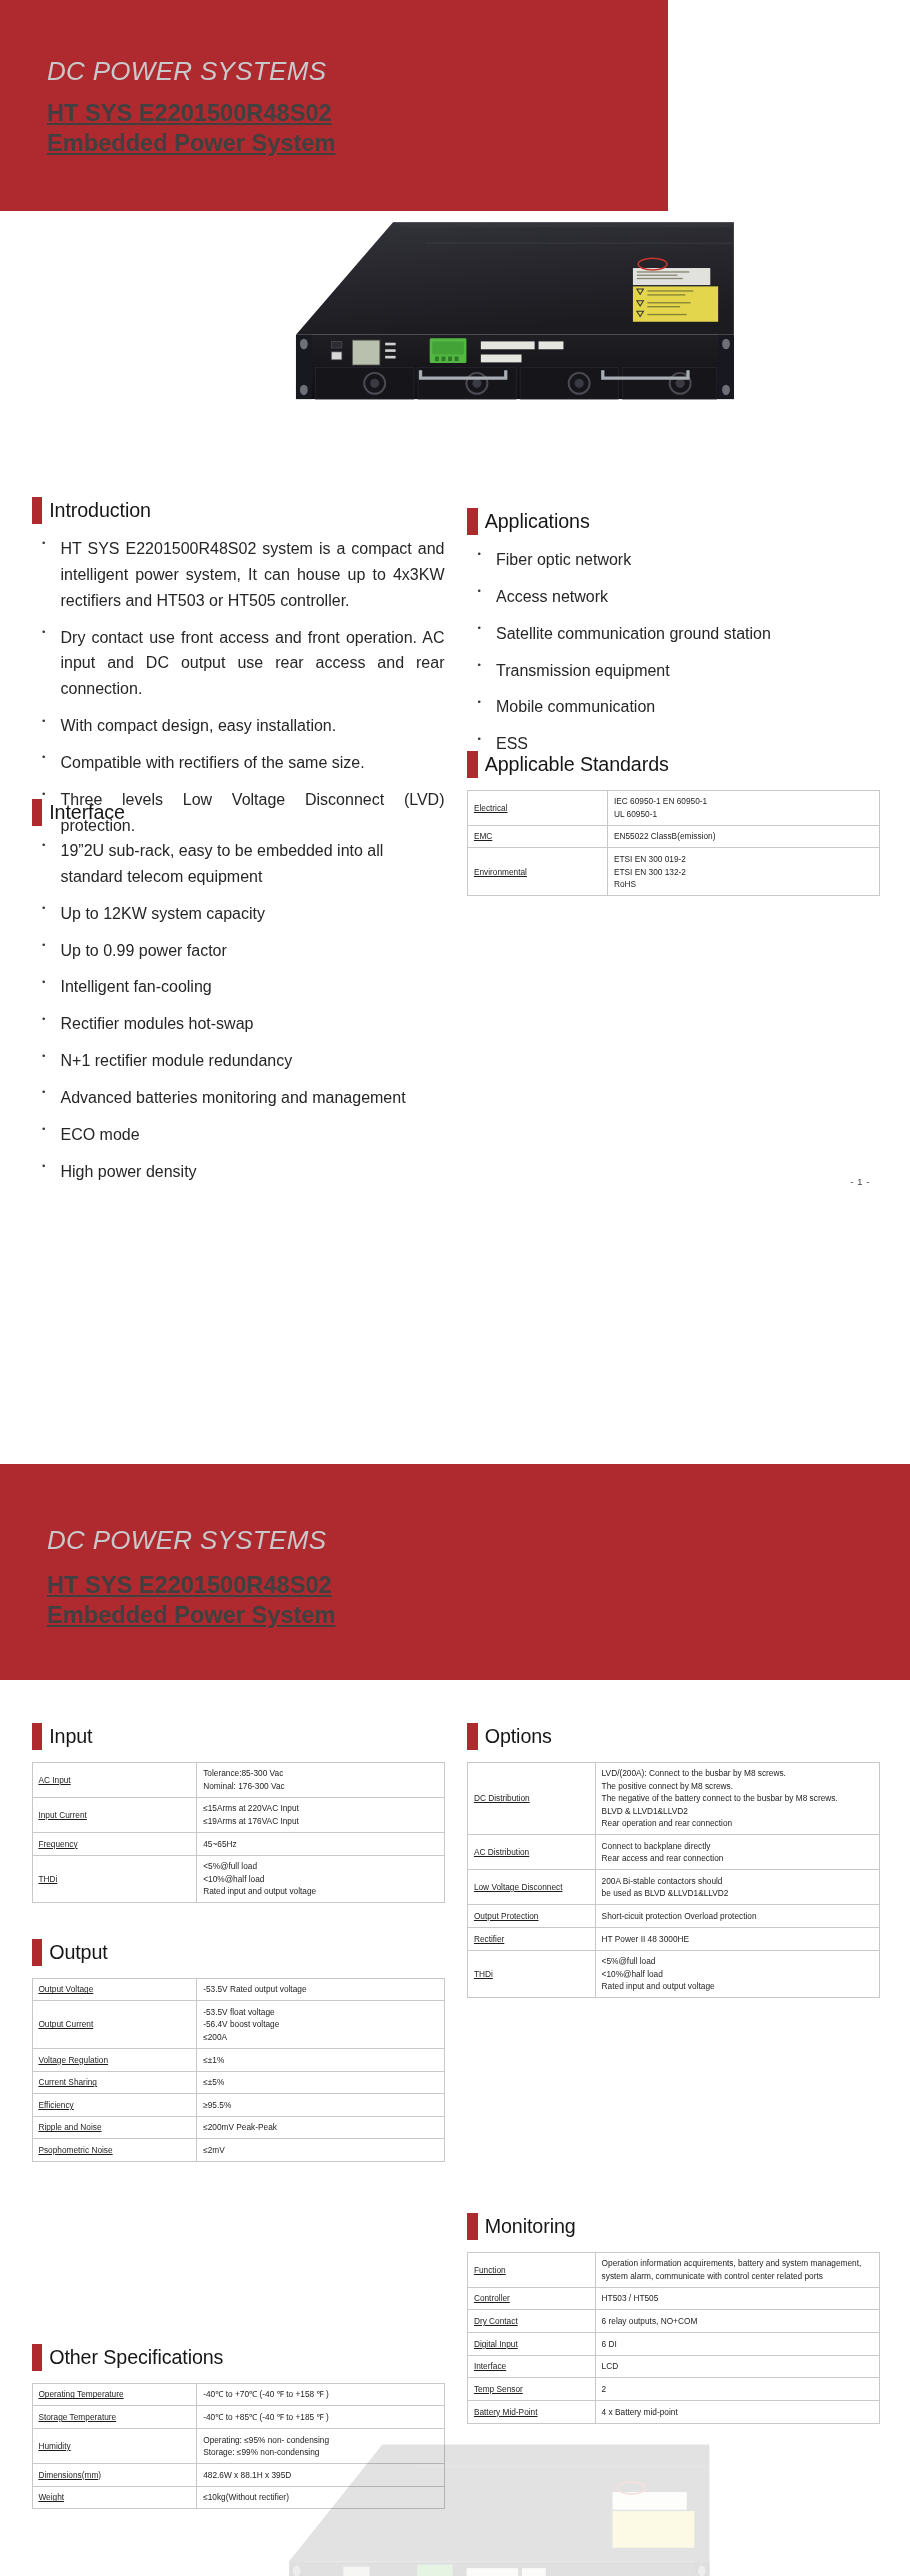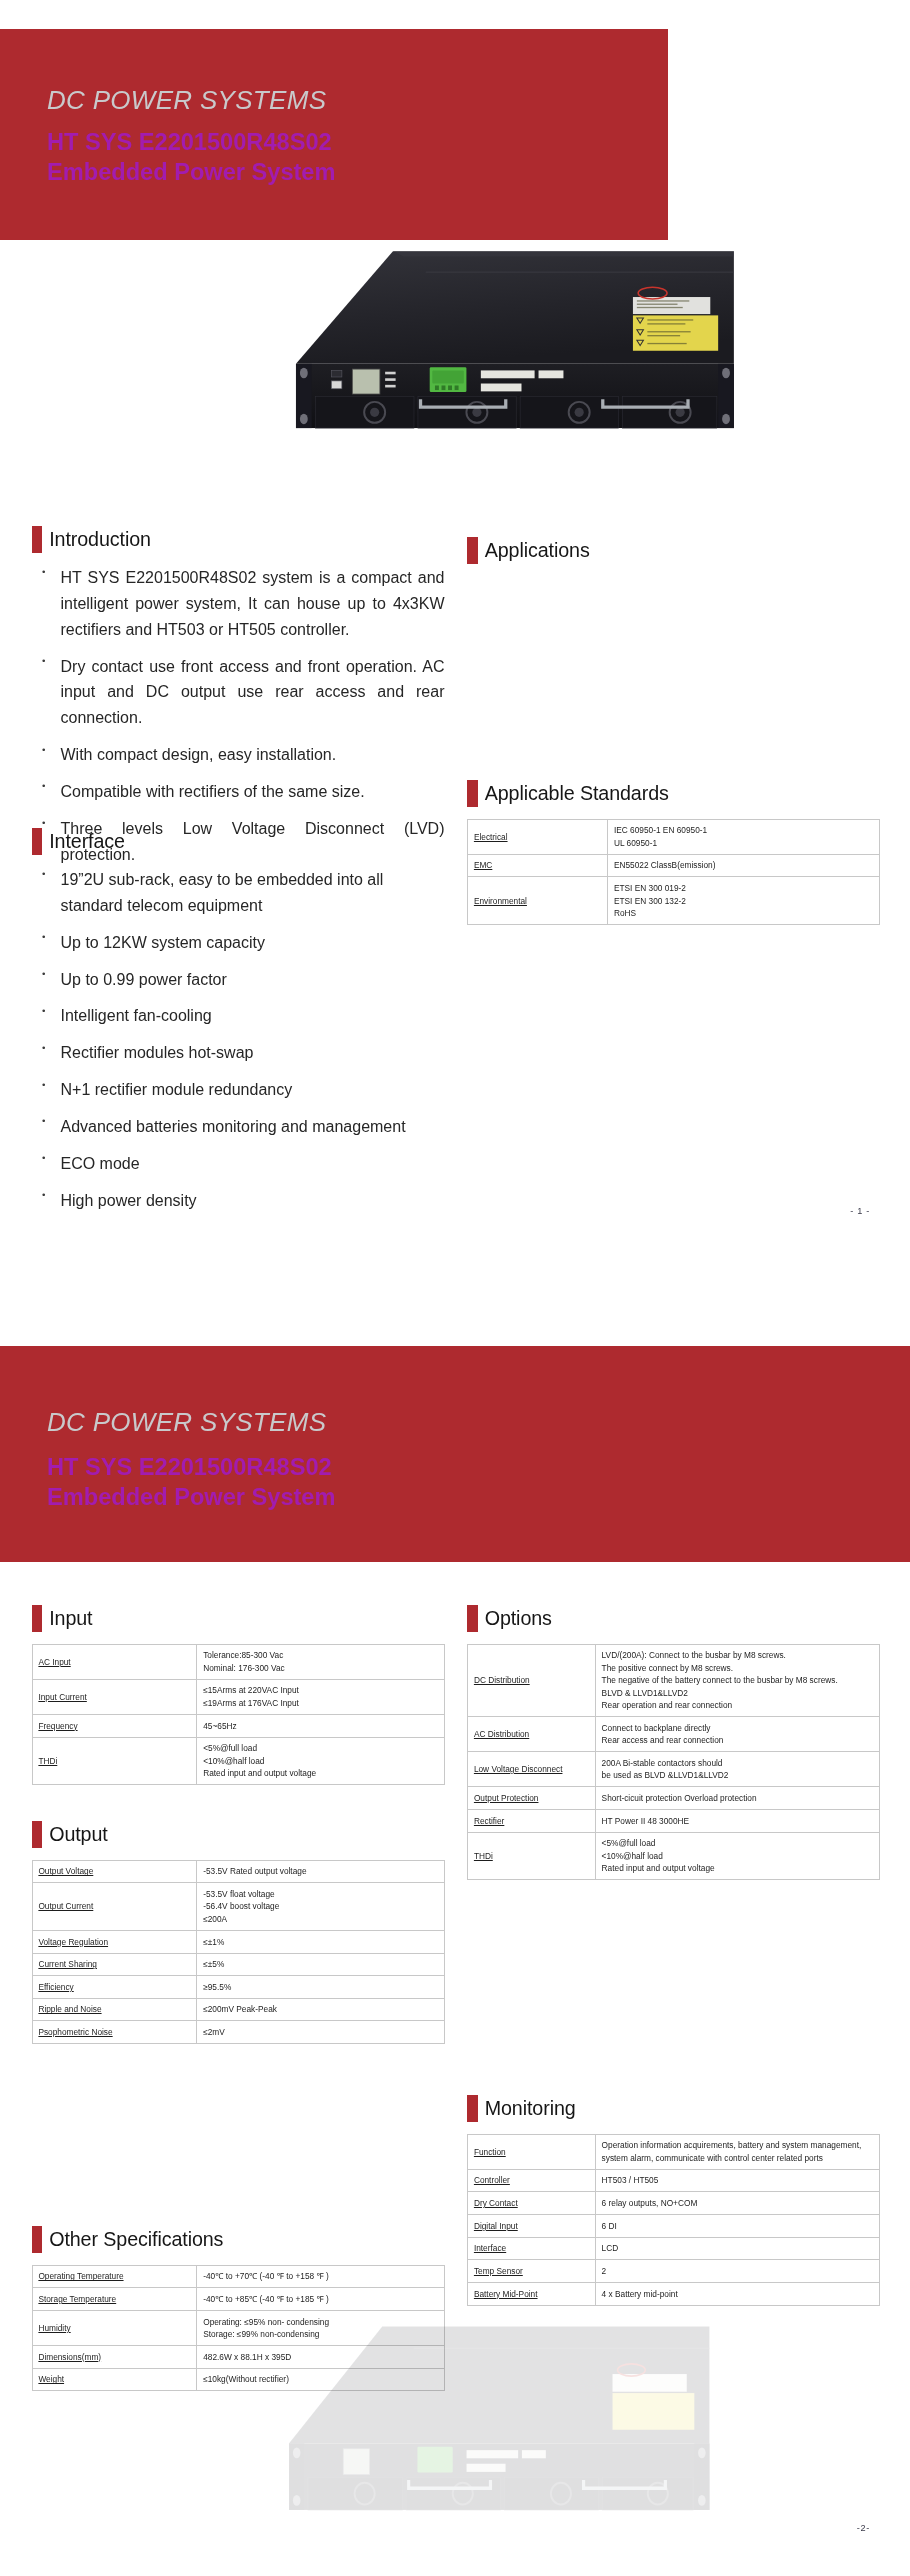--- a/index.html
+++ b/index.html
@@ -8,24 +8,23 @@
     width: 911px;
     background: #ffffff;
     font-family: "Liberation Sans", sans-serif;
     color: #1a1a1a;
     -webkit-font-smoothing: antialiased;
   }
 
   .page {
     position: relative;
     width: 911px;
-    height: 1288px;
+    height: 1464px;
     background: #ffffff;
     overflow: hidden;
-    margin-top: 29px;
   }
 
   
   .banner {
     position: absolute;
     top: 0;
     left: 0;
     width: 668px;
     height: 211px;
     background: #ae2a2f;
@@ -45,22 +44,23 @@
   }
   .page2 .banner-eyebrow { top: 61px; }
 
   .banner-title {
     position: absolute;
     left: 47px;
     top: 98px;
     font-size: 23.6px;
     font-weight: bold;
     line-height: 1.28;
-    color: #a21caf;
+    color: #404040;
     white-space: nowrap;
+    text-decoration: underline;
   }
   .page2 .banner-title { top: 106px; }
 
   
   .hero-photo {
     position: absolute;
     left: 275px;
     top: 213px;
     width: 472px;
     height: 190px;
@@ -284,20 +284,28 @@
       <li>ECO mode</li>
       <li>High power density</li>
     </ul>
   </div>
 
   <div class="col-right" style="top:508px;">
     <div class="sec-head">
       <span class="sec-bar"></span>
       <span class="sec-title">Applications</span>
     </div>
+    <ul class="bullets tight">
+      <li>Fiber optic network</li>
+      <li>Access network</li>
+      <li>Satellite communication ground station</li>
+      <li>Transmission equipment</li>
+      <li>Mobile communication</li>
+      <li>ESS</li>
+    </ul>
   </div>
 
   <div class="col-right" style="top:751px;">
     <div class="sec-head">
       <span class="sec-bar"></span>
       <span class="sec-title">Applicable Standards</span>
     </div>
     <table class="spec k34">
       <tbody>
           <tr>

